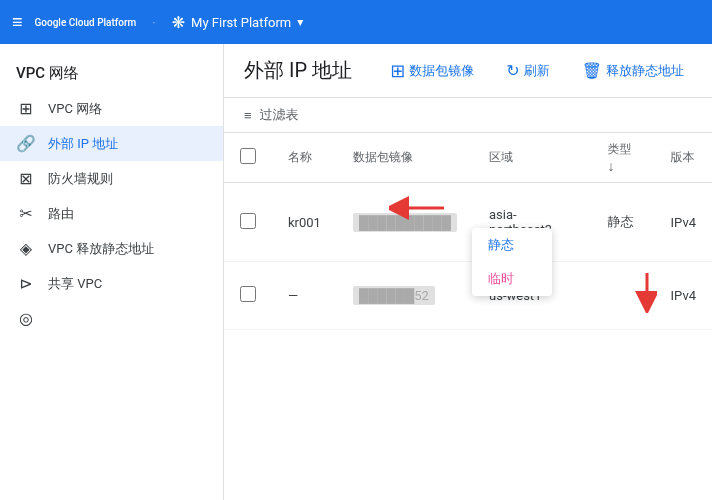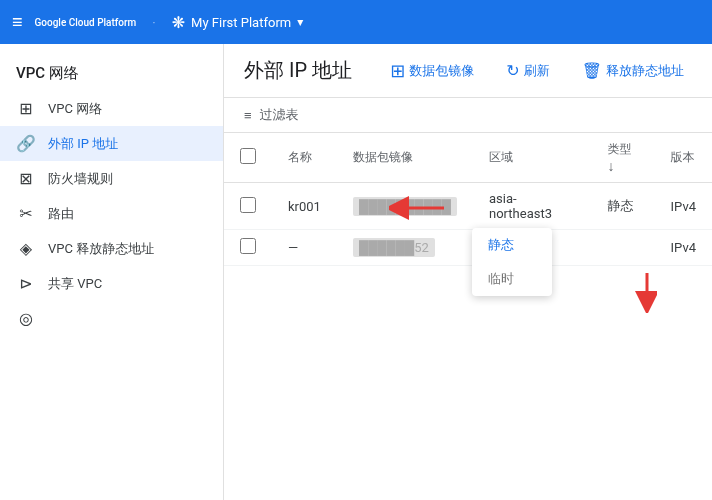--- a/index.html
+++ b/index.html
@@ -94,21 +94,21 @@
     th {
       text-align: left;
       padding: 8px 16px;
       color: #5f6368;
       font-size: 12px;
       font-weight: 500;
       border-bottom: 1px solid #e0e0e0;
       background: #fff;
     }
     td {
-      padding: 8px 16px;
+      padding: 24px 16px;
       color: #3c4043;
       font-size: 13px;
       border-bottom: 1px solid #f1f3f4;
     }
     .checkbox { width: 16px; height: 16px; cursor: pointer; }
     .sort-icon { font-size: 14px; color: #5f6368; vertical-align: middle; }
     .blurred { color: #aaa; background: #e0e0e0; border-radius: 2px; padding: 2px 6px; display: inline-block; }
 
     
     .dropdown-menu {
@@ -118,21 +118,21 @@
       background: #fff;
       box-shadow: 0 2px 8px rgba(0,0,0,0.2);
       border-radius: 4px;
       z-index: 100;
       min-width: 80px;
     }
     .dropdown-item {
       padding: 8px 16px;
       cursor: pointer;
       font-size: 13px;
-      color: #737373;
+      color: #ec4899;
     }
     .dropdown-item.active { color: #1a73e8; font-weight: 500; }
     .red-arrow-1 {
       position: absolute;
       left: 195px;
       top: 142px;
       z-index: 200;
     }
   </style>
 </head>

